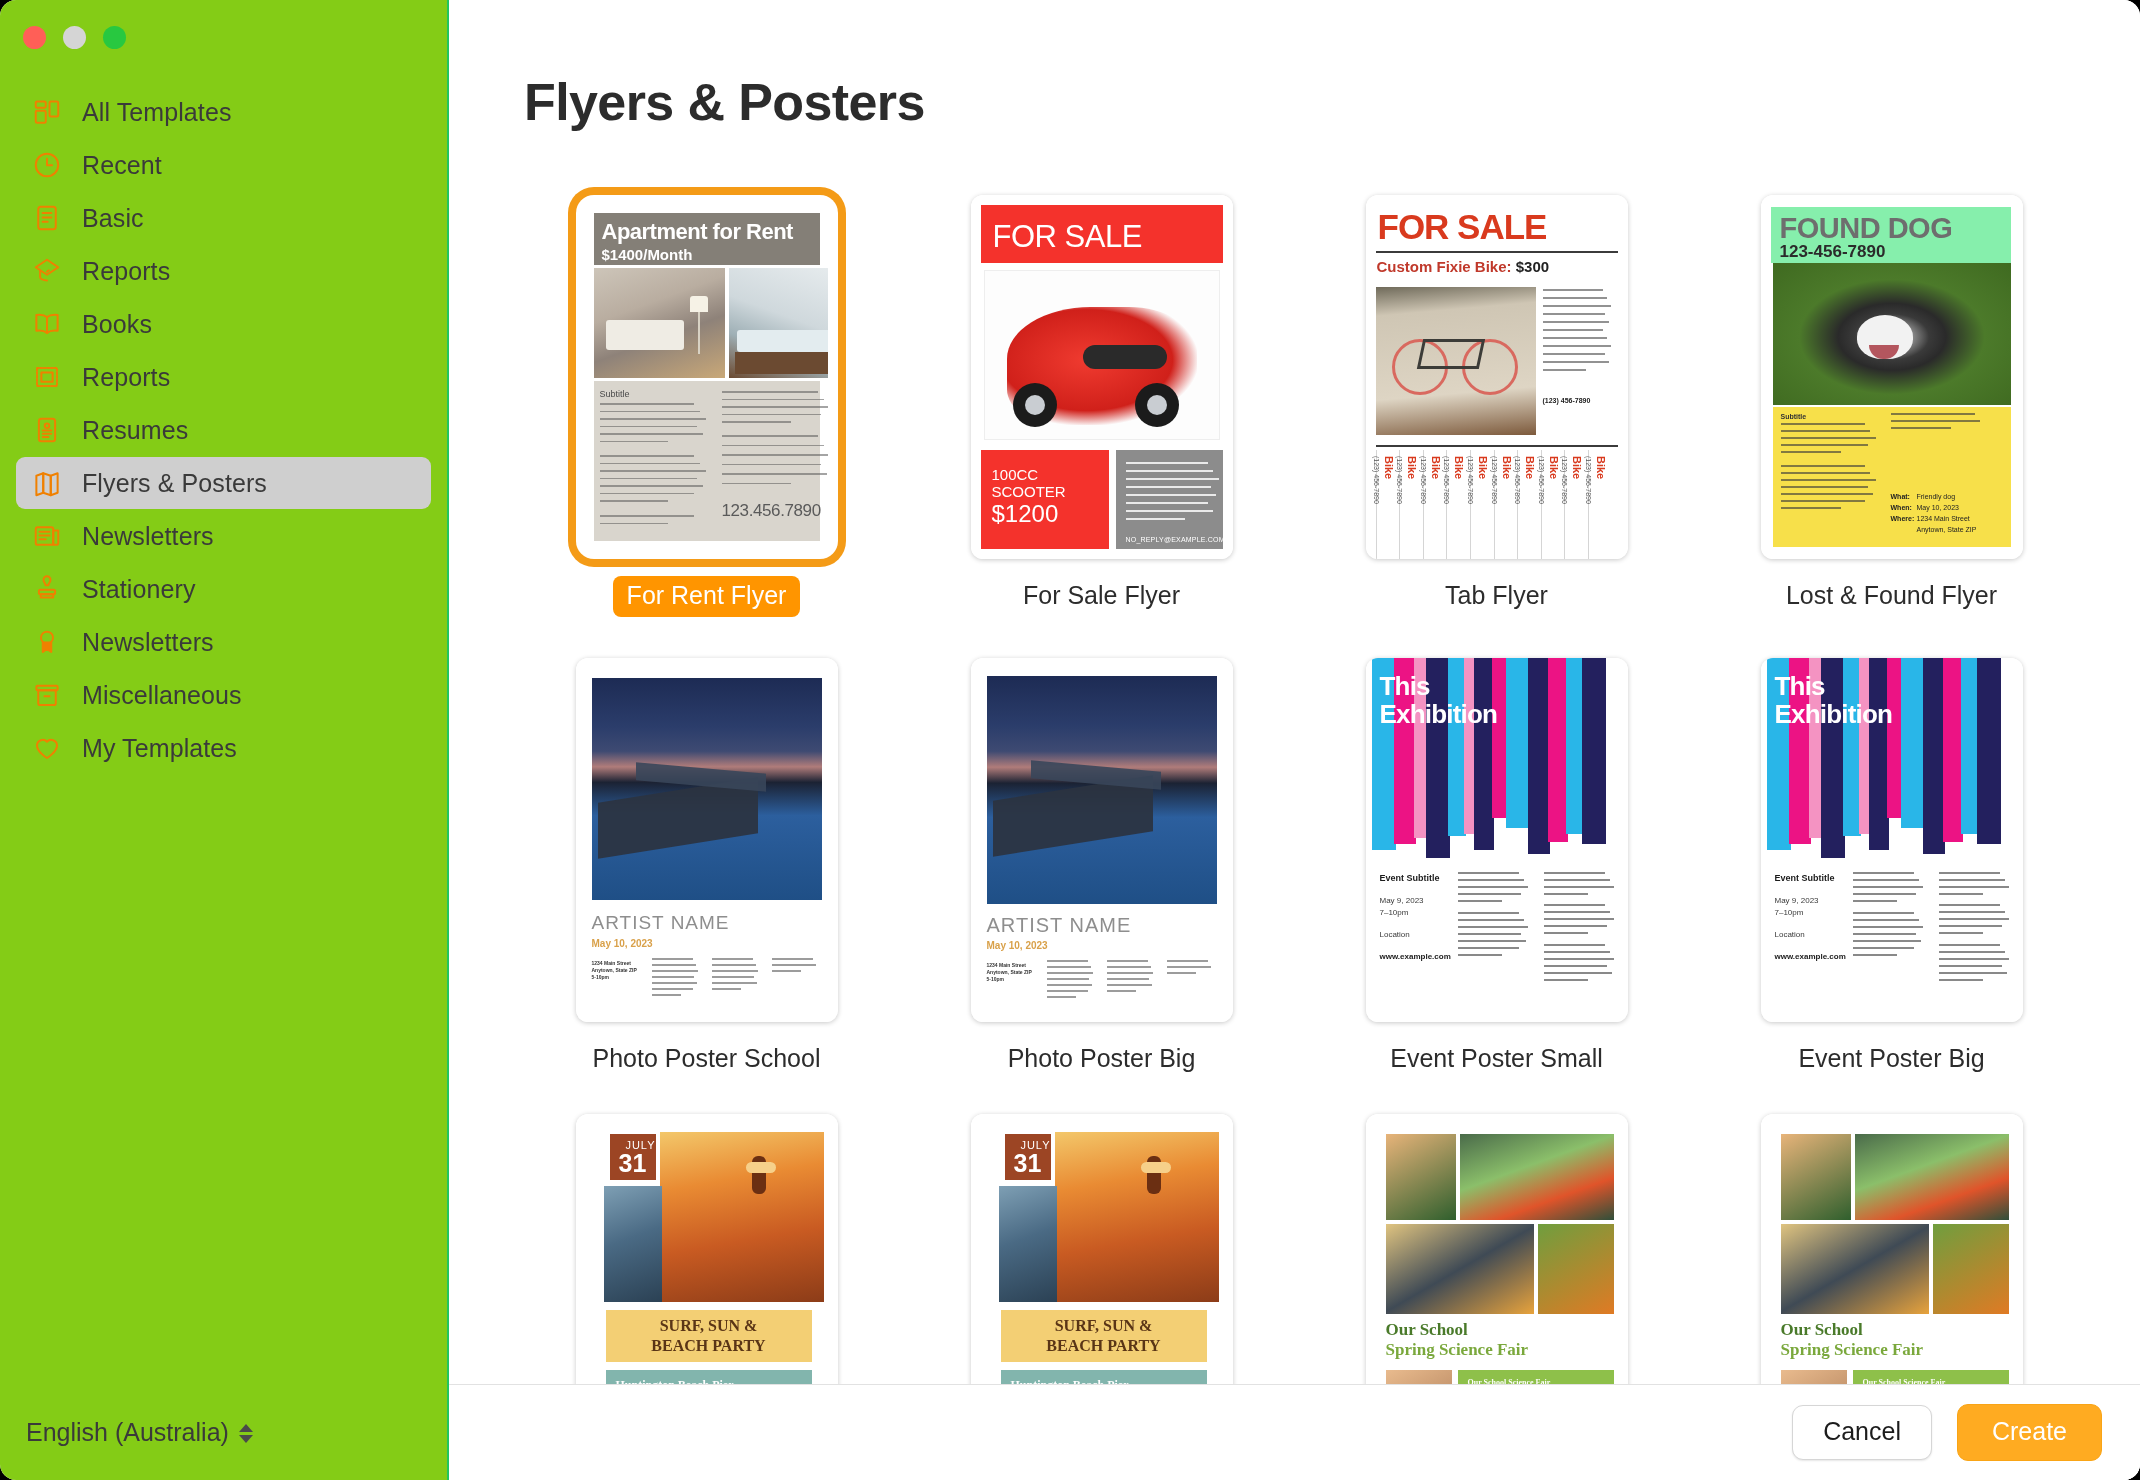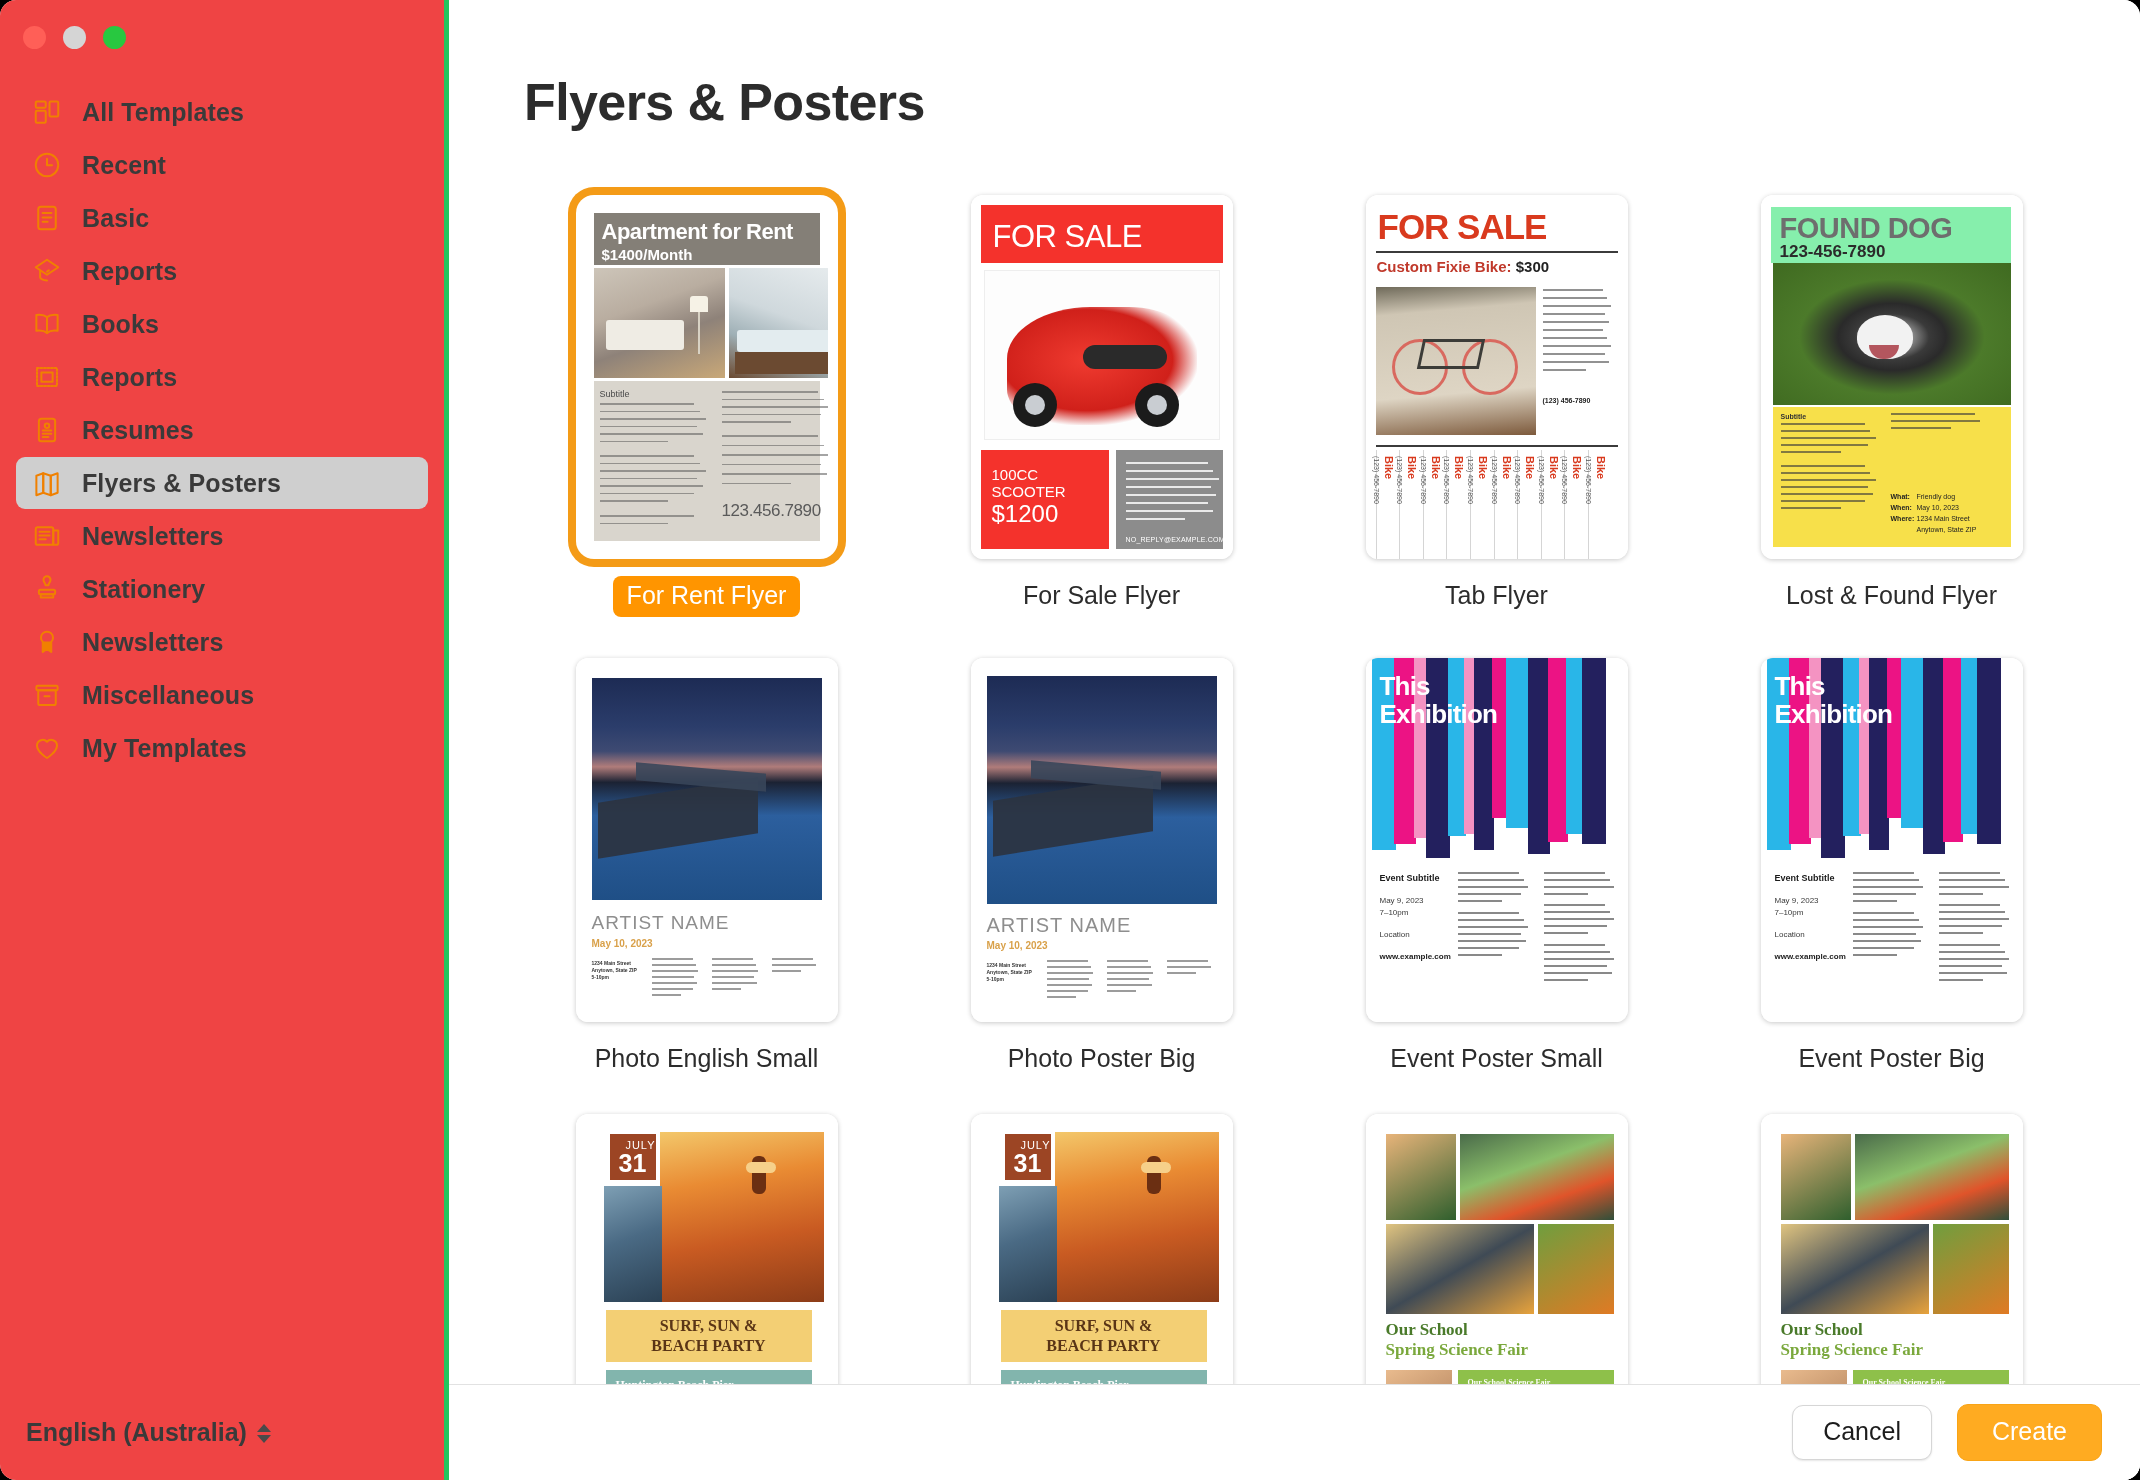--- a/index.html
+++ b/index.html
@@ -15,25 +15,24 @@
     background: #ffffff;
     border-radius: 16px;
     overflow: hidden;
     display: flex;
   }
 
   
   #sidebar {
     width: 449px;
     height: 100%;
-    background: #ef4444;
+    background: #84cc16;
     position: relative;
     flex: 0 0 449px;
-    border-right: 5px solid #22c55e;
-    font-weight: bold;
+    border-right: 2px solid #22c55e;
   }
   #traffic-lights {
     position: absolute;
     top: 26px; left: 23px;
     display: flex; gap: 17px;
   }
   .light { width: 23px; height: 23px; border-radius: 50%; }
   .light.close { background: #ff5f57; }
   .light.min   { background: #d5d5d5; }
   .light.max   { background: #28c840; }
@@ -663,21 +662,21 @@
                   <div style="position:absolute;left:136px;top:312px;width:46.7px;height:1.6px;background:#4a4a4a;opacity:0.55"></div>
                   <div style="position:absolute;left:136px;top:318px;width:42.6px;height:1.6px;background:#4a4a4a;opacity:0.55"></div>
                   <div style="position:absolute;left:136px;top:324px;width:45.3px;height:1.6px;background:#4a4a4a;opacity:0.55"></div>
                   <div style="position:absolute;left:136px;top:330px;width:29.8px;height:1.6px;background:#4a4a4a;opacity:0.55"></div>
                   <div style="position:absolute;left:196px;top:300px;width:41.3px;height:1.6px;background:#4a4a4a;opacity:0.55"></div>
                   <div style="position:absolute;left:196px;top:306px;width:44.0px;height:1.6px;background:#4a4a4a;opacity:0.55"></div>
                   <div style="position:absolute;left:196px;top:312px;width:29.8px;height:1.6px;background:#4a4a4a;opacity:0.55"></div>
                 </div>
               </div>
             </div>
-            <div class="caption">Photo English Small</div>
+            <div class="caption">Photo Poster School</div>
           </div>
           <div class="cell">
             <div class="thumb-wrap">
               <div class="thumb">
                 <div class="thumb-inner">
                   <div class="pp-bg"></div>
                   <div class="pp-img" style="left:16px;top:18px;right:16px;height:228px">
                     <div style="position:absolute;left:6px;top:112px;width:160px;height:56px;background:#2b3340;transform:skewY(-9deg);opacity:.92"></div>
                     <div style="position:absolute;left:44px;top:90px;width:130px;height:18px;background:#39465a;transform:skewY(5deg);opacity:.9"></div>
                   </div>

